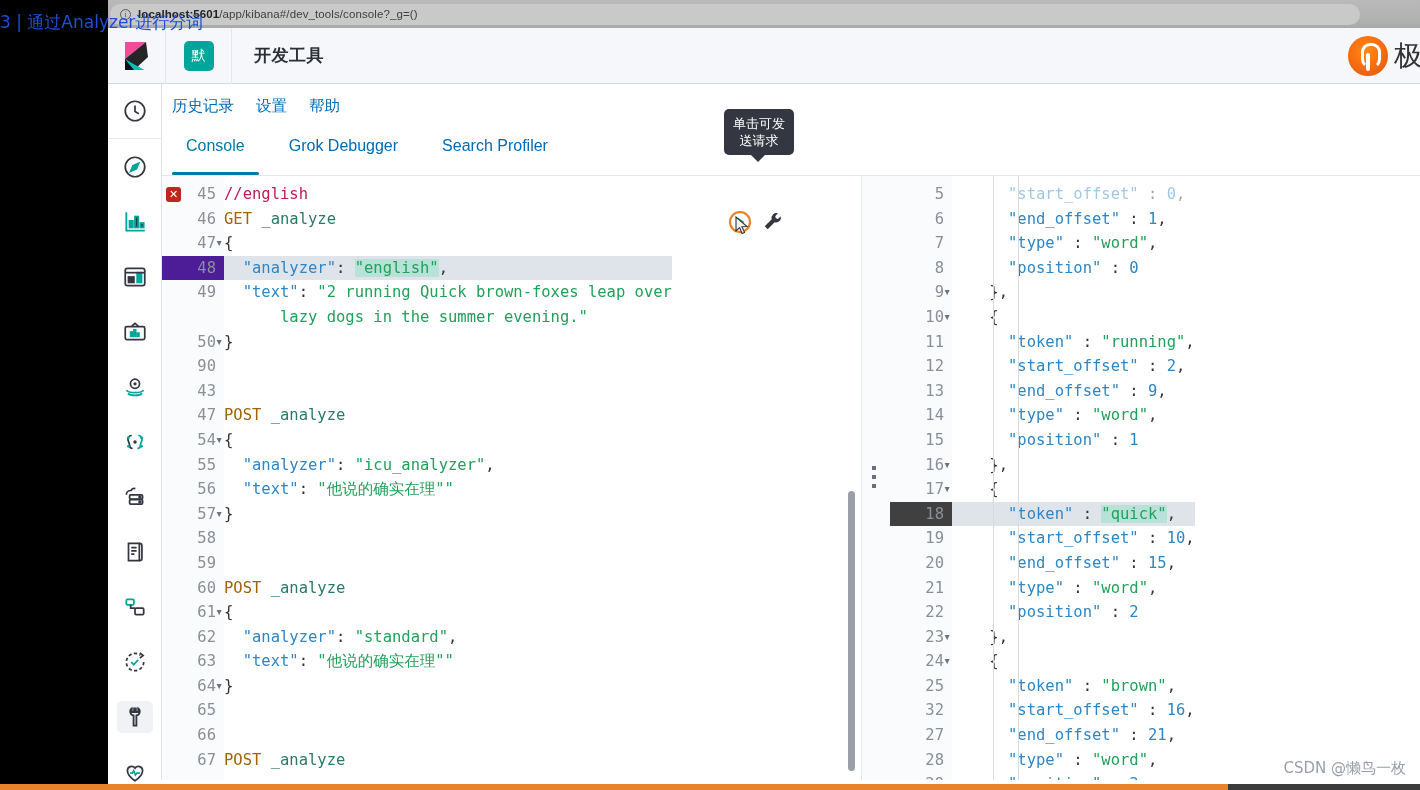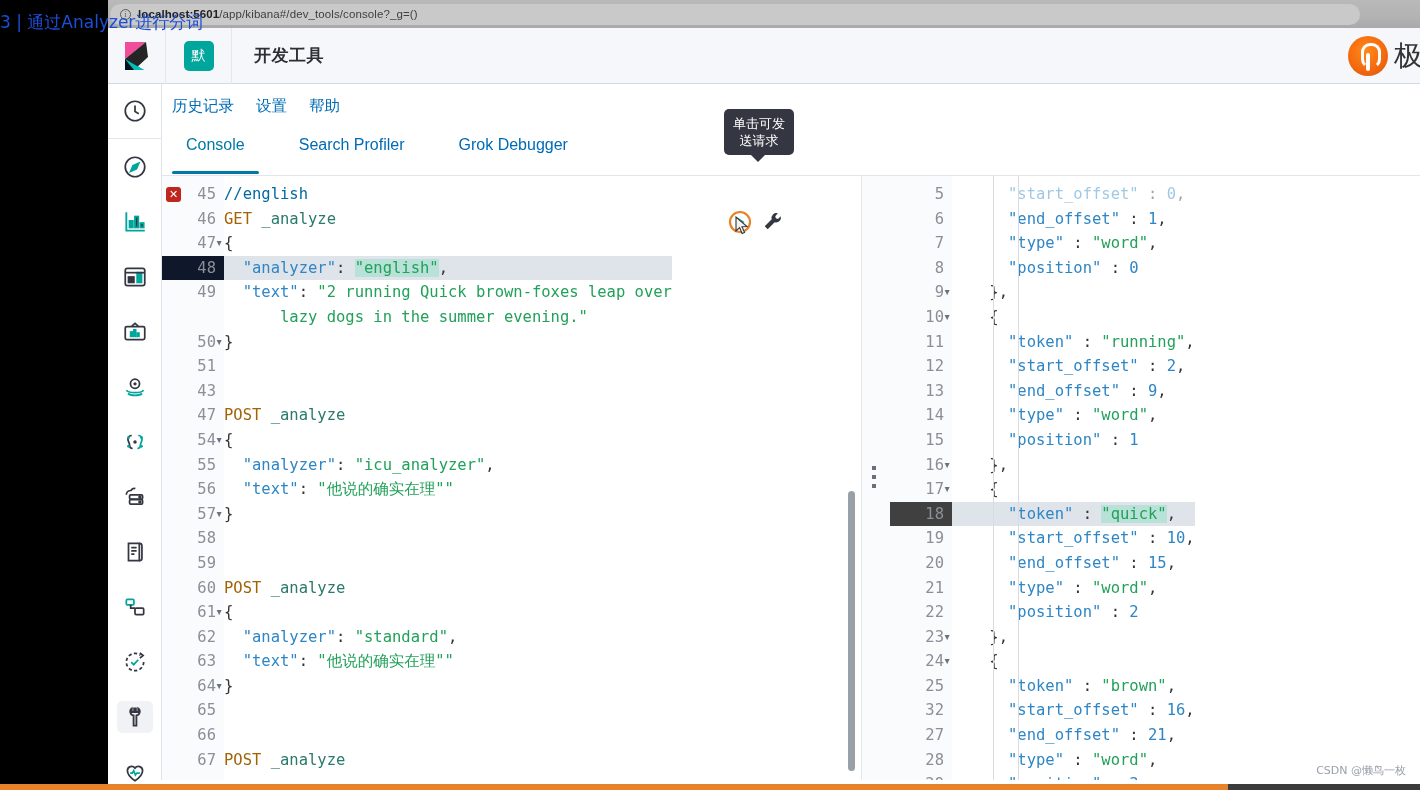--- a/index.html
+++ b/index.html
@@ -105,21 +105,21 @@
   #console-area { position: absolute; left: 54px; top: 56px; width: 1258px; height: 696px; background: #fff; }
 
   #top-links {
     position: absolute; left: 0; top: 0; height: 44px; display:flex; align-items:center; gap: 22px;
     padding-left: 10px;
   }
   .top-link { color: #006bb4; font-size: 15.5px; font-family: "DejaVu Sans", sans-serif; cursor:pointer; }
 
   #tabs-row {
     position: absolute; left: 0; top: 44px; height: 48px; width: 1258px;
-    display: flex; align-items: flex-start; padding-left: 10px; gap: 26px;
+    display: flex; align-items: center; padding-left: 10px; gap: 16px;
     border-bottom: 1px solid #e1e5ec;
   }
   .tab { position: relative; padding: 8px 14px 0 14px; font-size: 16px; color: #006bb4;
          font-family: "Liberation Sans", sans-serif; height: 46px; cursor: pointer; }
   .tab.active { color: #0079a5; font-weight: 400; }
   .tab.active::after {
     content: ""; position: absolute; left: 0; bottom: 0; width: 100%; height: 3px;
     background: #0079a5; border-radius: 2px;
   }
 
@@ -156,21 +156,21 @@
   .gutter .ln .fold { position:absolute; right: 1px; top: 0; color:#6b7280; font-size: 13px; }
   .gutter .ln .errmark {
     position: absolute; left: 4px; top: 5px; width: 15px; height: 15px; border-radius: 3px;
     background: #bd271e; color:#fff; font-size: 11px; line-height: 15px; text-align:center;
     font-family: "DejaVu Sans", sans-serif;
   }
   .codebody { position: absolute; left: 62px; top: 0; padding-top: 6px; white-space: pre; }
   .codebody .ln { height: 24.6px; }
 
   
-  .t-comment { color: #0369a1; }
+  .t-comment { color: #be185d; }
   .t-method  { color: #a16207; }
   .t-url     { color: #2b7a6b; }
   .t-key     { color: #2f86c4; }
   .t-str     { color: #23a05a; }
   .t-num     { color: #2f86c4; }
   .t-punct   { color: #333; }
   .t-sel     { background: #b9e2d8; }
 
   .ind-guide { position: absolute; width: 1px; background: #d8dbe0; }
 
@@ -188,21 +188,21 @@
   #right-indent-2 { left: 128px; top: 0; height: 604px; }
 
   
   #video-bar {
     position: absolute; left: 0; bottom: 0; width: 1420px; height: 6px; background: #3c3c3c; z-index: 50;
   }
   #video-bar .filled { height: 6px; width: 1228px; background: #e8822b; }
 
   
   #watermark {
-    position: absolute; right: 14px; bottom: 12px; color: #9aa0ab; font-size: 11px;
+    position: absolute; right: 14px; bottom: 12px; color: #9aa0ab; font-size: 15px;
     font-family: "DejaVu Sans", sans-serif; z-index: 45;
   }
 
   
   #app, #browser-chrome { filter: saturate(1.02); }
 </style>
 </head>
 <body>
 
 <div id="browser-chrome">
@@ -356,38 +356,38 @@
   <div id="console-area">
 
     <div id="top-links">
       <span class="top-link">历史记录</span>
       <span class="top-link">设置</span>
       <span class="top-link">帮助</span>
     </div>
 
     <div id="tabs-row">
       <div class="tab active">Console</div>
+      <div class="tab">Grok Debugger</div>
       <div class="tab">Search Profiler</div>
-      <div class="tab">Grok Debugger</div>
     </div>
 
     <div id="send-tooltip">单击可发送请求</div>
 
     <div id="panes">
 
       <div class="pane" id="pane-left">
         <div class="gutter code" id="left-gutter" style="padding-top: 6px;">
             <div class="ln"><span class="errmark">✕</span>45</div>
             <div class="ln">46</div>
             <div class="ln">47<span class="fold">▾</span></div>
-            <div class="ln" style="background:#0f172a">48</div>
+            <div class="ln" style="background:#4c1d95">48</div>
             <div class="ln">49</div>
             <div class="ln"></div>
             <div class="ln">50<span class="fold">▾</span></div>
-            <div class="ln">51</div>
+            <div class="ln">90</div>
             <div class="ln">43</div>
             <div class="ln">47</div>
             <div class="ln">54<span class="fold">▾</span></div>
             <div class="ln">55</div>
             <div class="ln">56</div>
             <div class="ln">57<span class="fold">▾</span></div>
             <div class="ln">58</div>
             <div class="ln">59</div>
             <div class="ln">60</div>
             <div class="ln">61<span class="fold">▾</span></div>

